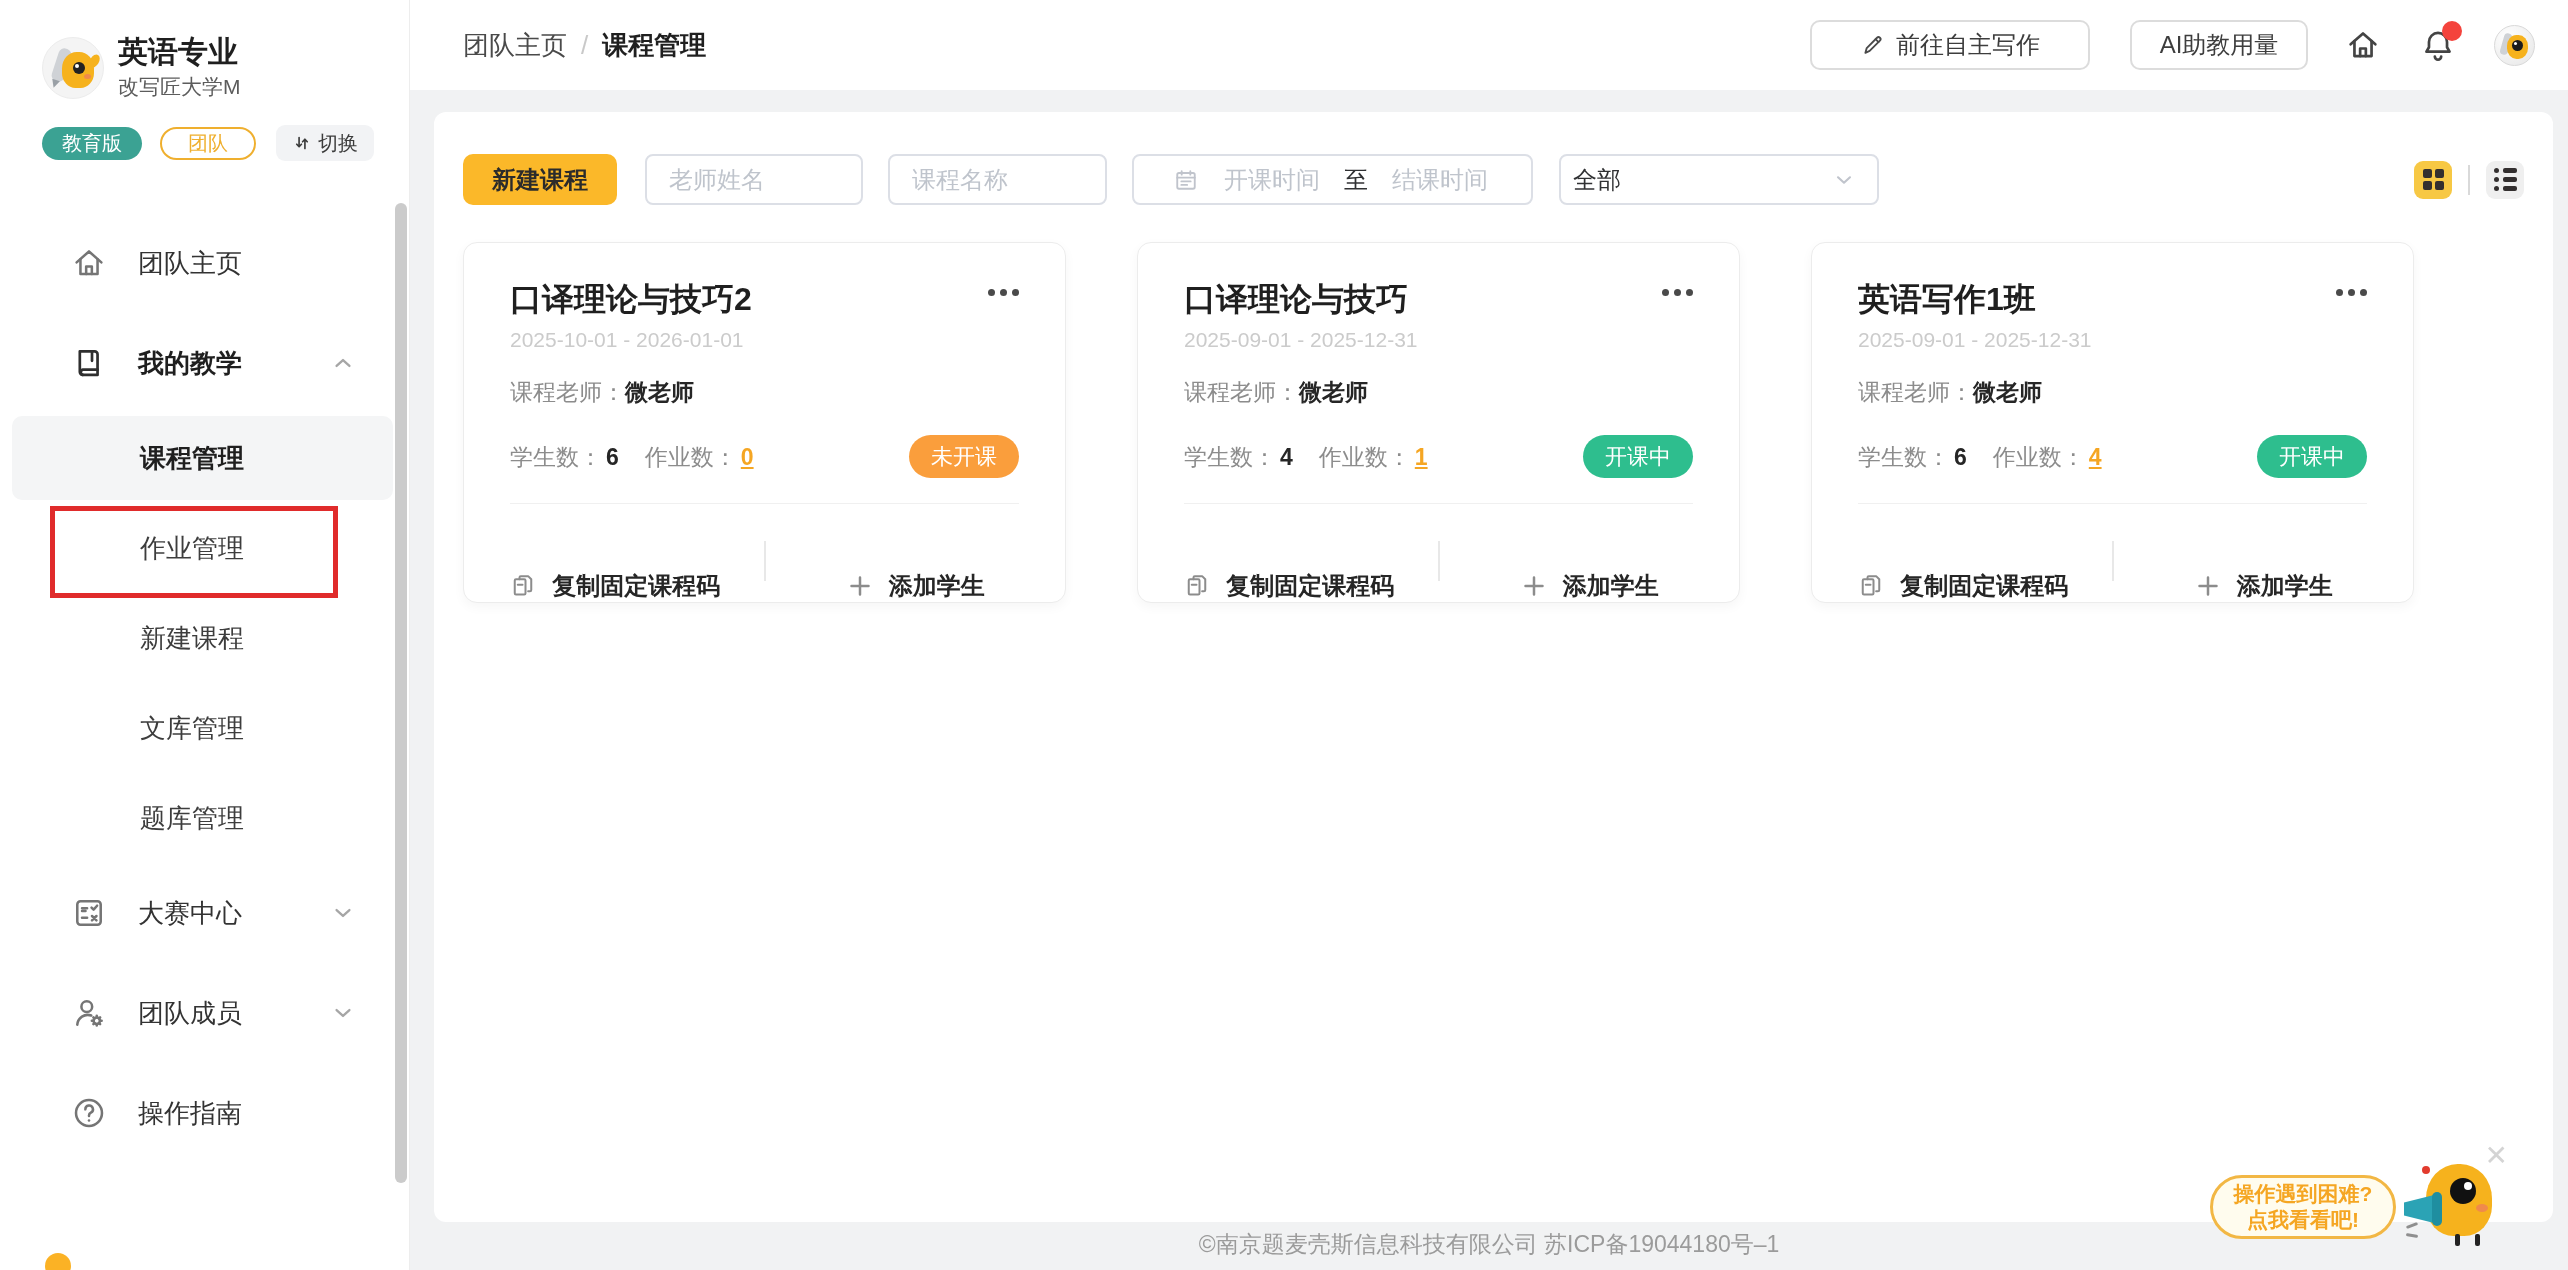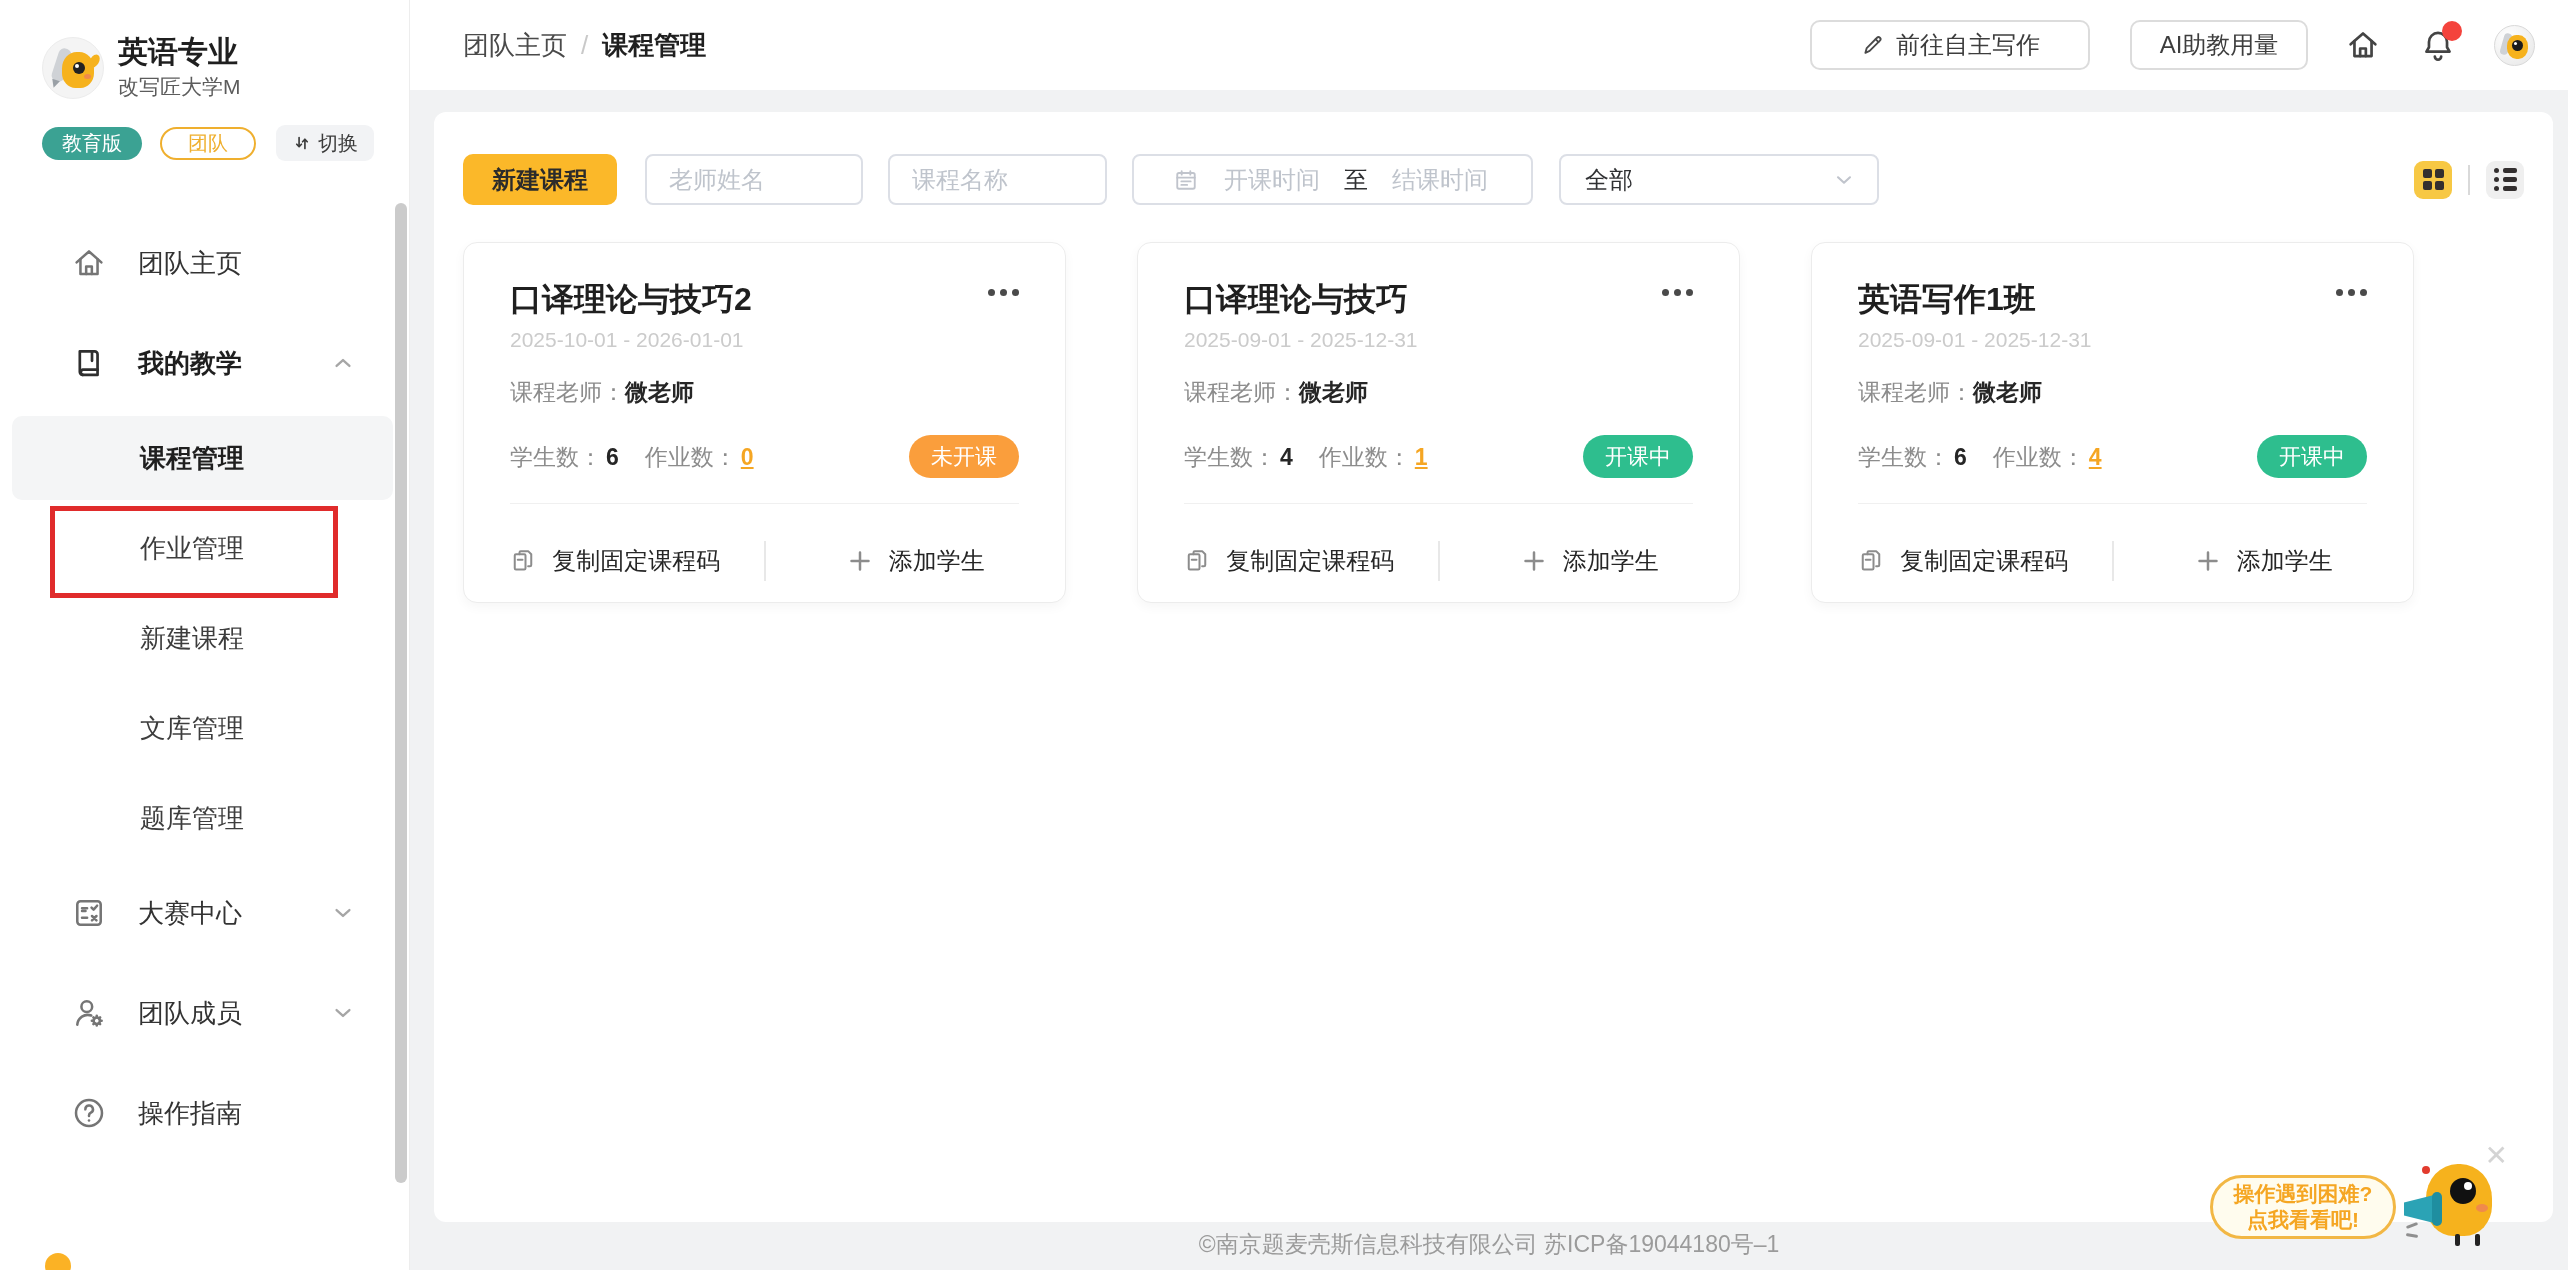--- a/index.html
+++ b/index.html
@@ -66,21 +66,21 @@
   .filter-row { display:flex; align-items:center; }
   .btn-new { width:154px; height:51px; border-radius:10px; background:var(--brand_yellow); border:none; font-size:24px; font-weight:600; color:#2b2b2b; cursor:pointer; font-family:inherit; }
   .f-input { height:51px; border:2px solid #dcdfe6; border-radius:8px; background:#fff; font-size:24px; color:#303133; padding:0 22px; font-family:inherit; }
   .f-input::placeholder { color:#bfc4cc; }
   .in-teacher { width:218px; margin-left:28px; }
   .in-course { width:219px; margin-left:25px; }
   .date-range { width:401px; height:51px; border:2px solid #dcdfe6; border-radius:8px; background:#fff; margin-left:25px; display:flex; align-items:center; padding:0 38px; cursor:pointer; }
   .dr-icon { width:28px; height:28px; color:#c0c4cc; }
   .dr-ph { font-size:24px; color:#bfc4cc; margin-left:24px; }
   .dr-sep { font-size:24px; color:#303133; margin:0 24px; }
-  .f-select { width:320px; height:51px; border:2px solid #dcdfe6; border-radius:8px; background:#fff; margin-left:26px; display:flex; align-items:center; padding:0 20px 0 24px; cursor:pointer; }
+  .f-select { width:320px; height:51px; border:2px solid #dcdfe6; border-radius:8px; background:#fff; margin-left:26px; display:flex; align-items:center; padding:0 20px 0 12px; cursor:pointer; }
   .sel-val { font-size:24px; color:#303133; }
   .sel-chevron { margin-left:auto; width:26px; height:26px; color:#c0c4cc; }
   .view-toggles { margin-left:auto; display:flex; align-items:center; }
   .toggle { width:38px; height:38px; border-radius:9px; display:flex; align-items:center; justify-content:center; cursor:pointer; }
   .toggle.grid { background:var(--toggle_active_yellow); }
   .toggle.list { background:#efefef; }
   .tg-divider { width:2px; height:30px; background:#d9d9d9; margin:0 16px; }
   .grid-ic { display:grid; grid-template-columns:9px 9px; grid-template-rows:9px 9px; gap:3px; }
   .grid-ic span { background:#332f2f; border-radius:2px; }
   .list-ic { display:flex; flex-direction:column; gap:4px; }
@@ -100,21 +100,21 @@
   .meta-label { color:#8c8c8c; }
   .meta-strong { color:#262626; font-weight:600; }
   .card-counts { display:flex; align-items:center; font-size:23px; margin-top:28px; line-height:30px; }
   .count-num { color:#262626; font-weight:600; margin:0 8px 0 4px; }
   .hw-label { margin-left:18px; }
   .hw-link { color:var(--link_orange); font-weight:600; text-decoration:underline; margin-left:4px; cursor:pointer; }
   .status-badge { margin-left:auto; height:43px; padding:0 22px; border-radius:22px; color:#fff; font-size:22px; display:flex; align-items:center; }
   .status-badge.orange { background:var(--status_orange); }
   .status-badge.green { background:var(--status_green); }
   .card-divider { height:1px; background:#f0f0f0; margin-top:25px; }
-  .card-footer { flex:1; display:flex; align-items:center; position:relative; }
+  .card-footer { flex:1; display:flex; align-items:flex-end; position:relative;font-weight:bold; }
   .cf-half { flex:1; display:flex; align-items:center; justify-content:center; gap:14px; font-size:24px; color:#262626; cursor:pointer; }
   .cf-vdiv { position:absolute; left:50%; top:50%; transform:translate(-50%,-50%); width:2px; height:40px; background:#e8e8e8; }
   .cf-icon { width:30px; height:30px; color:#8c8c8c; }
 
   .copyright { position:absolute; bottom:10px; left:410px; right:0; text-align:center; font-size:23px; color:#9b9b9b; }
 
   
   .chat-widget { position:absolute; left:2196px; top:1142px; width:330px; height:110px; z-index:20; }
   .chat-close { position:absolute; right:18px; top:0; font-size:28px; color:#d4d4d4; cursor:pointer; line-height:1; }
   .chat-bubble { position:absolute; left:14px; top:33px; width:186px; height:64px; background:#fffcee; border:3px solid var(--bubble_border); border-radius:34px; display:flex; flex-direction:column; align-items:center; justify-content:center; cursor:pointer; }

